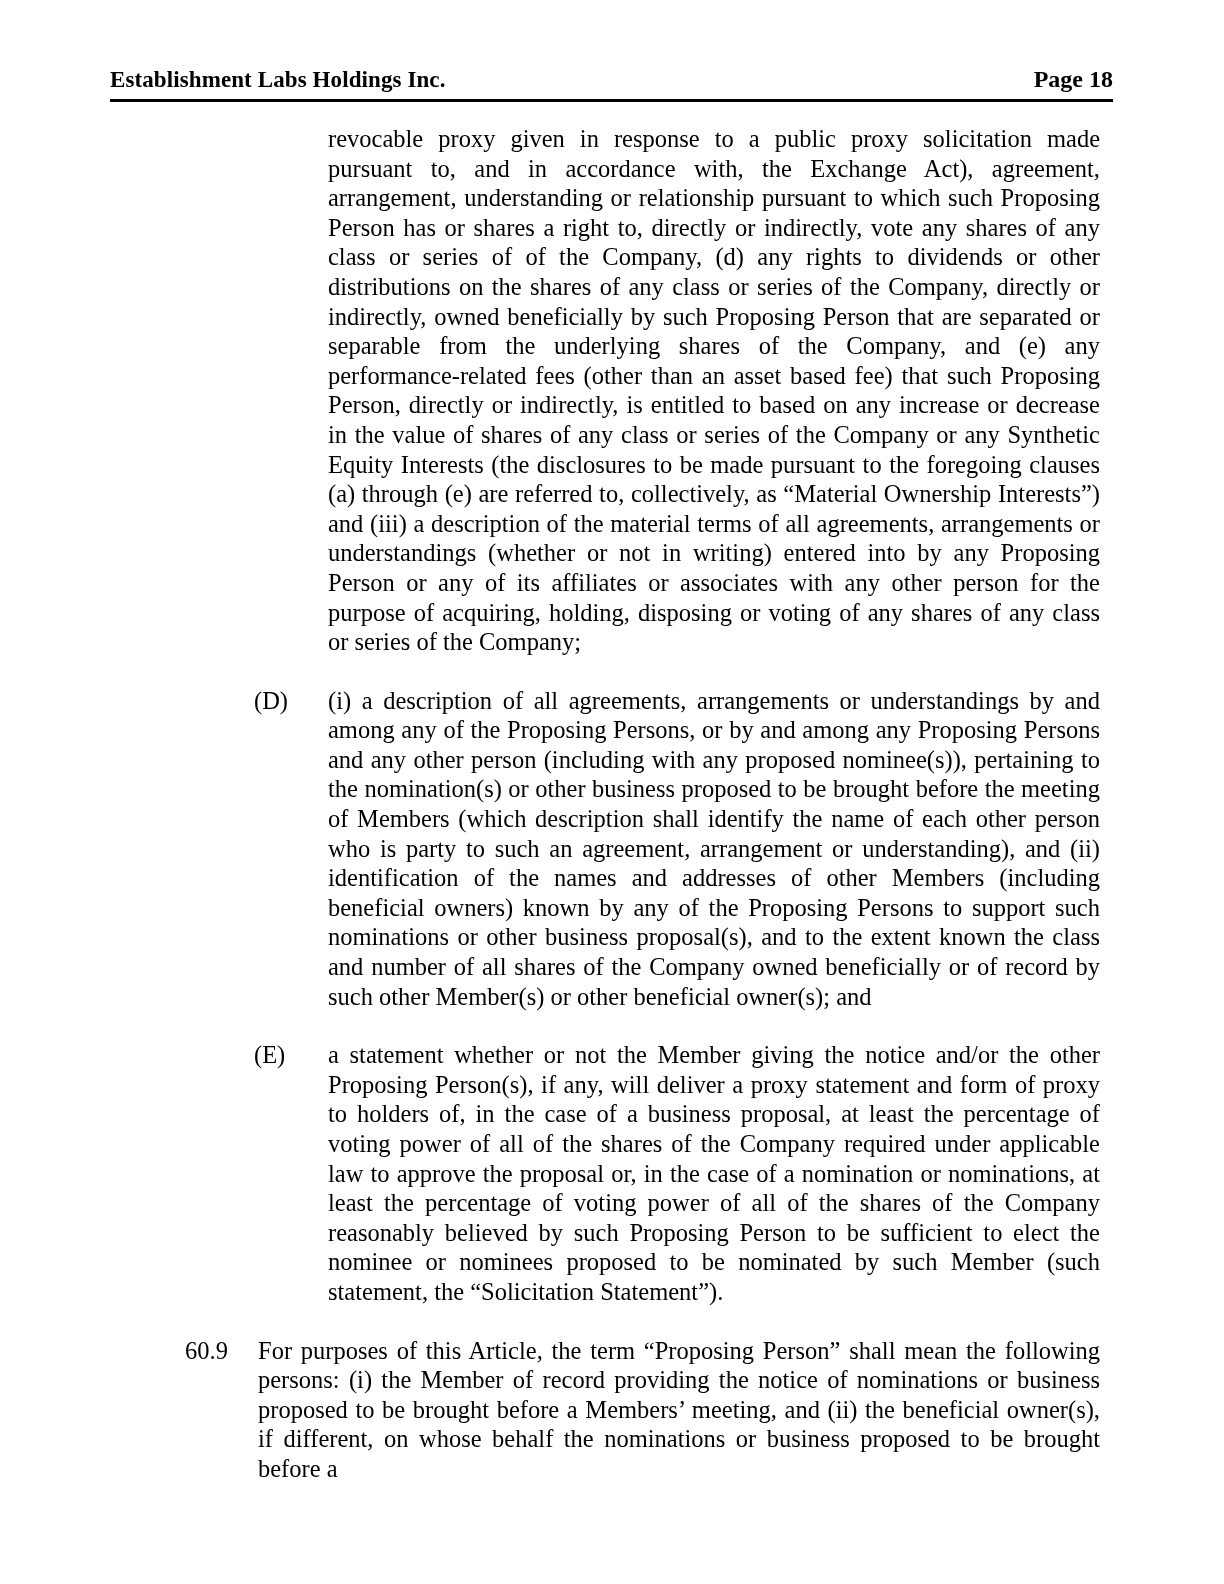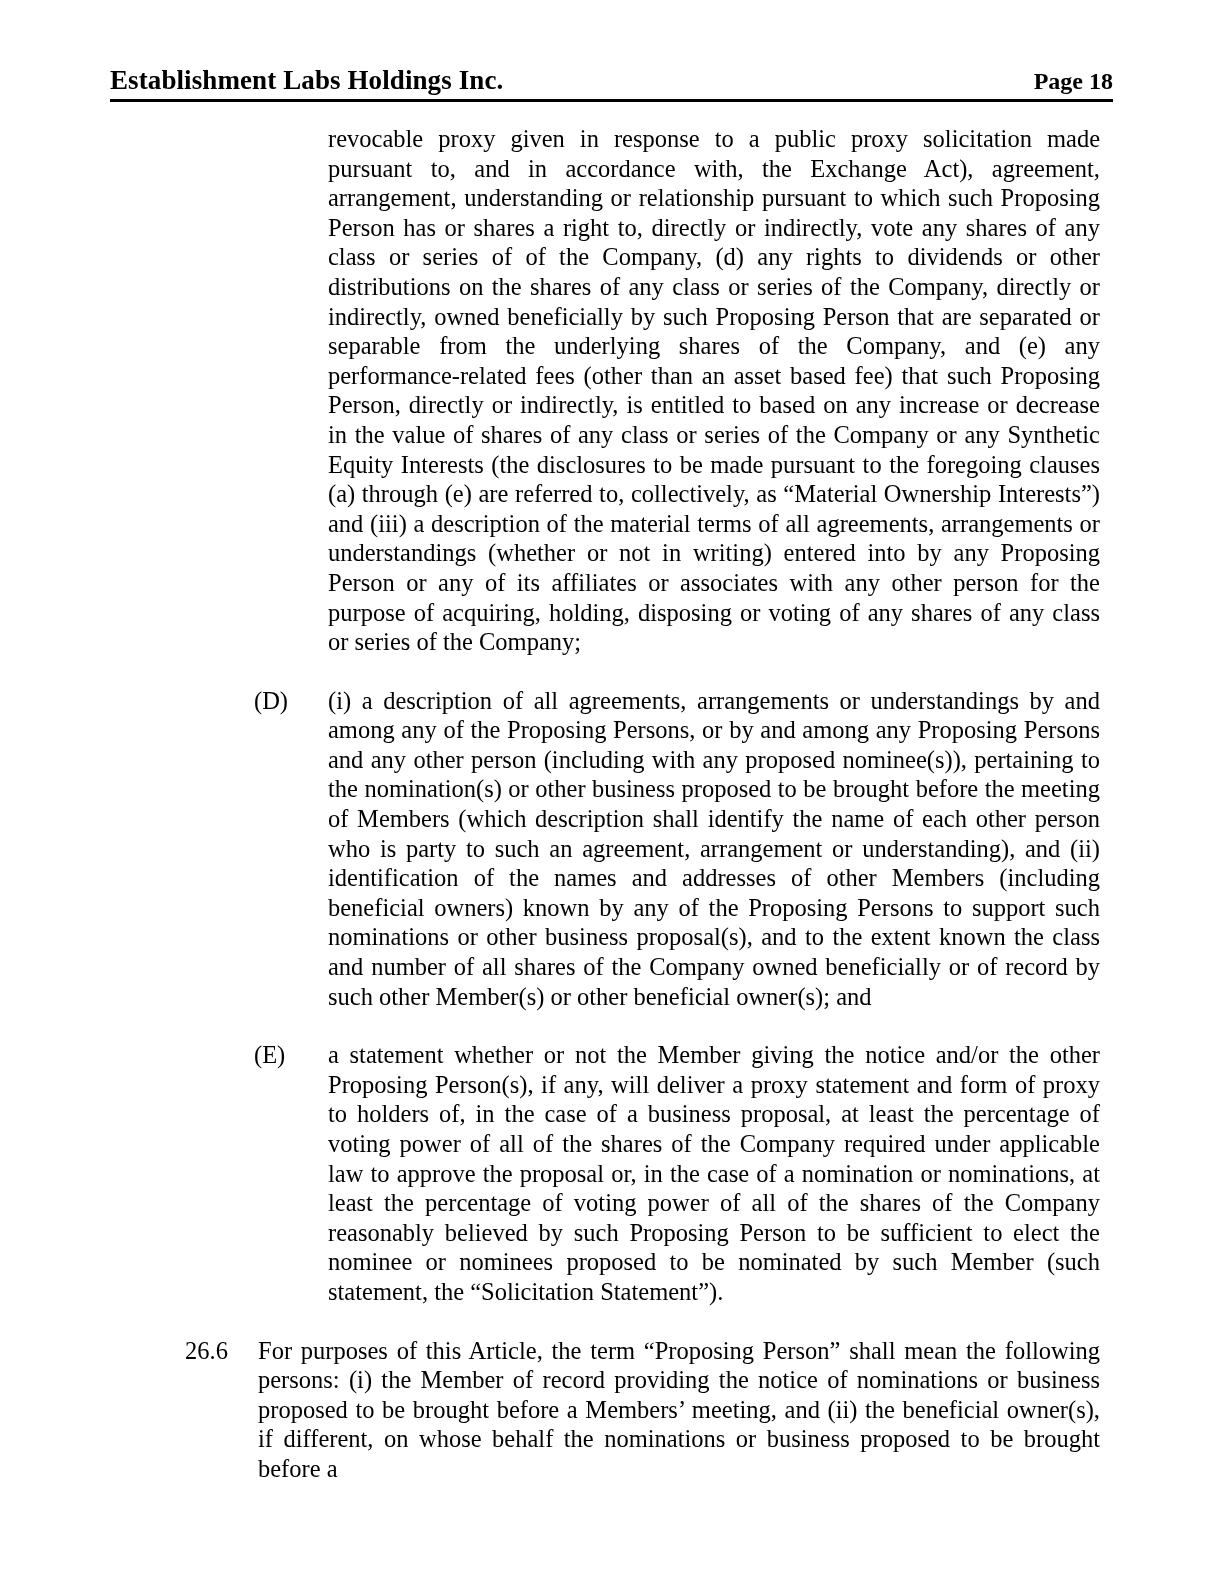--- a/index.html
+++ b/index.html
@@ -28,21 +28,21 @@
     left: 110px;
     top: 66px;
     width: 1003px;
     display: flex;
     align-items: baseline;
     justify-content: space-between;
   }
   .header-title {
     font-family: "Liberation Serif", "DejaVu Serif", serif;
     font-weight: bold;
-    font-size: 27px;
+    font-size: 23px;
     letter-spacing: 0.1px;
     line-height: 1.1;
     white-space: nowrap;
   }
   .header-page {
     font-family: "Liberation Serif", "DejaVu Serif", serif;
     font-weight: bold;
     font-size: 24px;
     line-height: 1.1;
     white-space: nowrap;
@@ -147,18 +147,18 @@
     <div class="gap-md"></div>
 
     <div class="clause">
       <span class="marker">(E)</span>
       <span>a statement whether or not the Member giving the notice and/or the other Proposing Person(s), if any, will deliver a proxy statement and form of proxy to holders of, in the case of a business proposal, at least the percentage of voting power of all of the shares of the Company required under applicable law to approve the proposal or, in the case of a nomination or nominations, at least the percentage of voting power of all of the shares of the Company reasonably believed by such Proposing Person to be sufficient to elect the nominee or nominees proposed to be nominated by such Member (such statement, the “Solicitation Statement”).</span>
     </div>
 
     <div class="gap-md"></div>
 
     <div class="section">
-      <span class="marker">26.6</span>
+      <span class="marker">60.9</span>
       <span>For purposes of this Article, the term “Proposing Person” shall mean the following persons: (i) the Member of record providing the notice of nominations or business proposed to be brought before a Members’ meeting, and (ii) the beneficial owner(s), if different, on whose behalf the nominations or business proposed to be brought before a</span>
     </div>
 
   </div>
 </div>
 
 </body></html>

